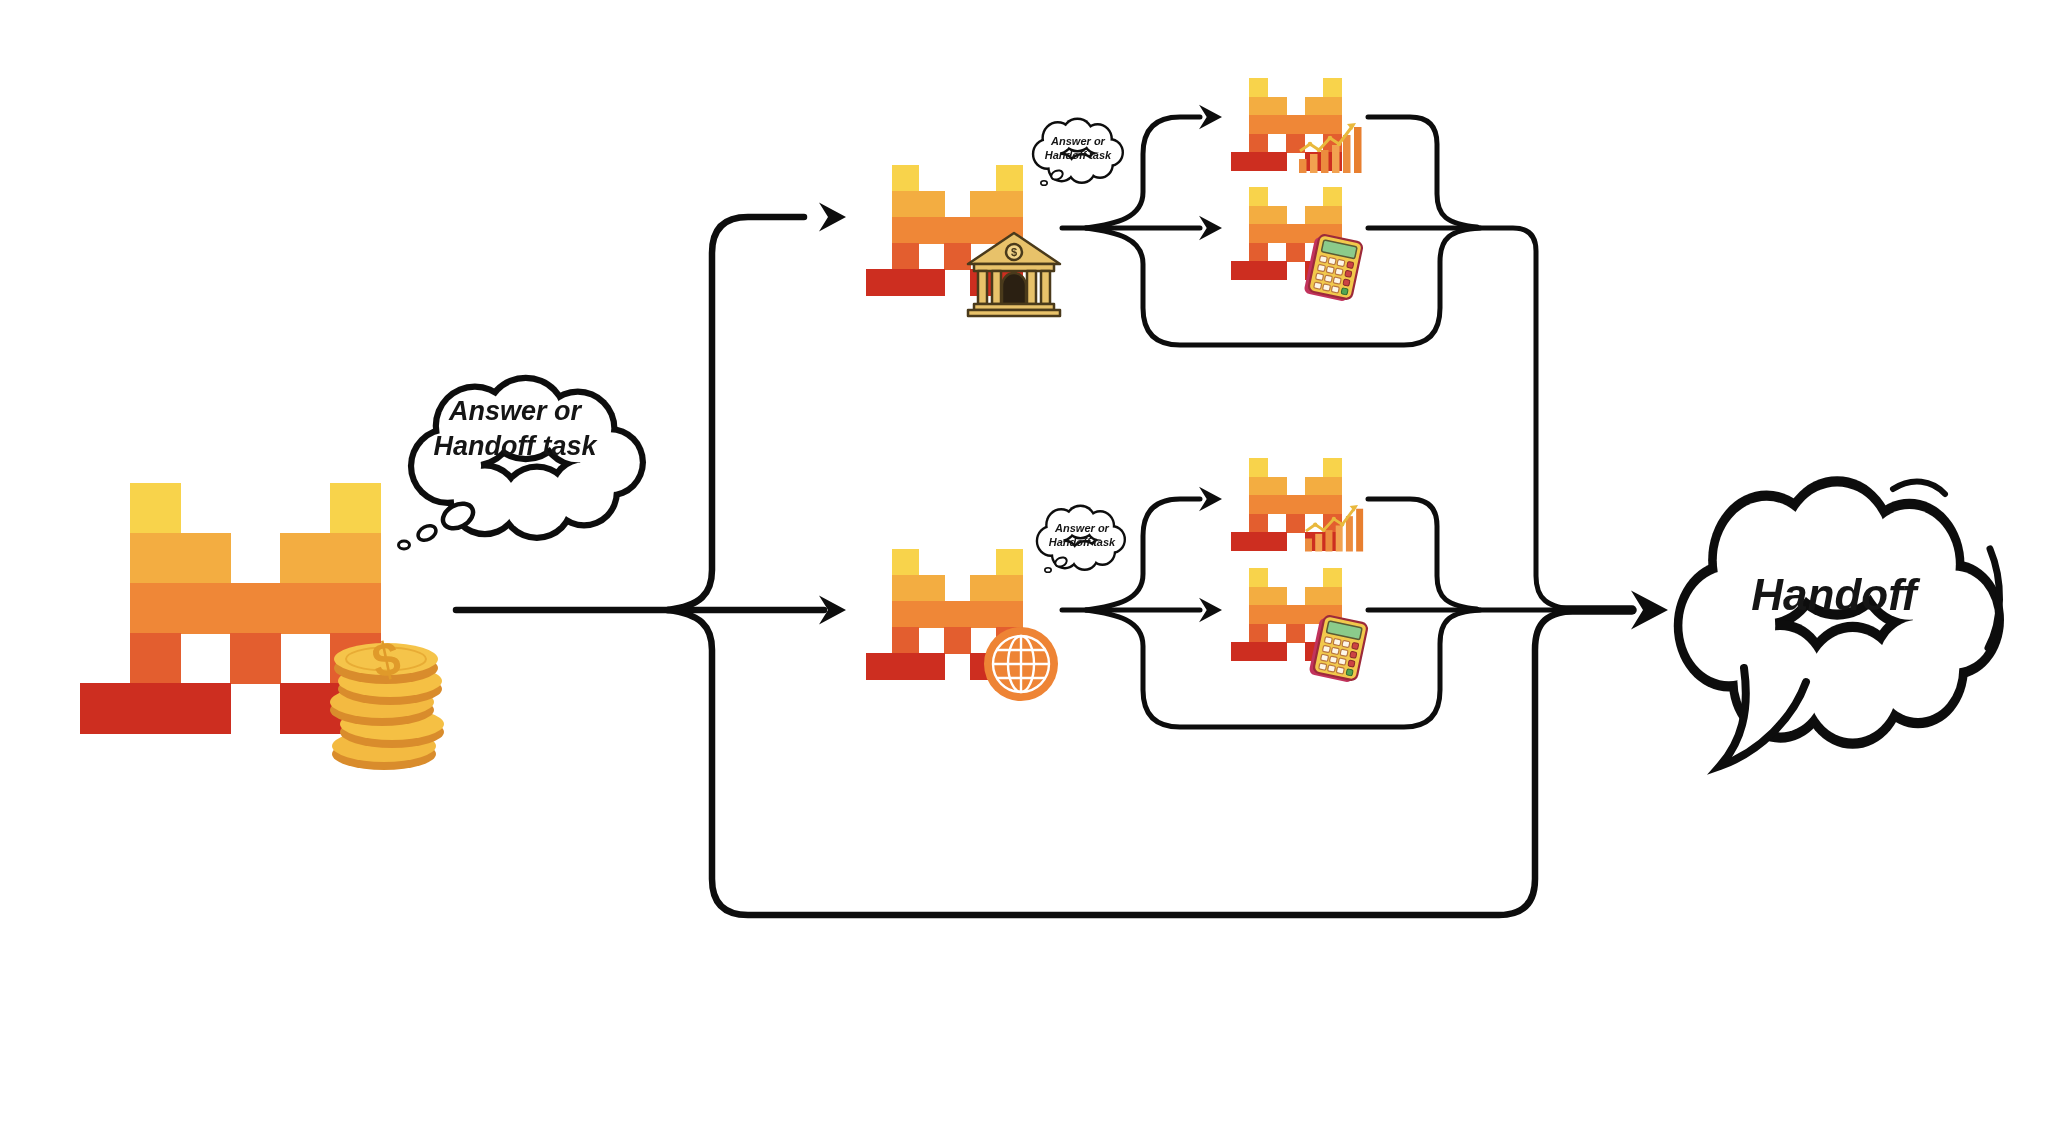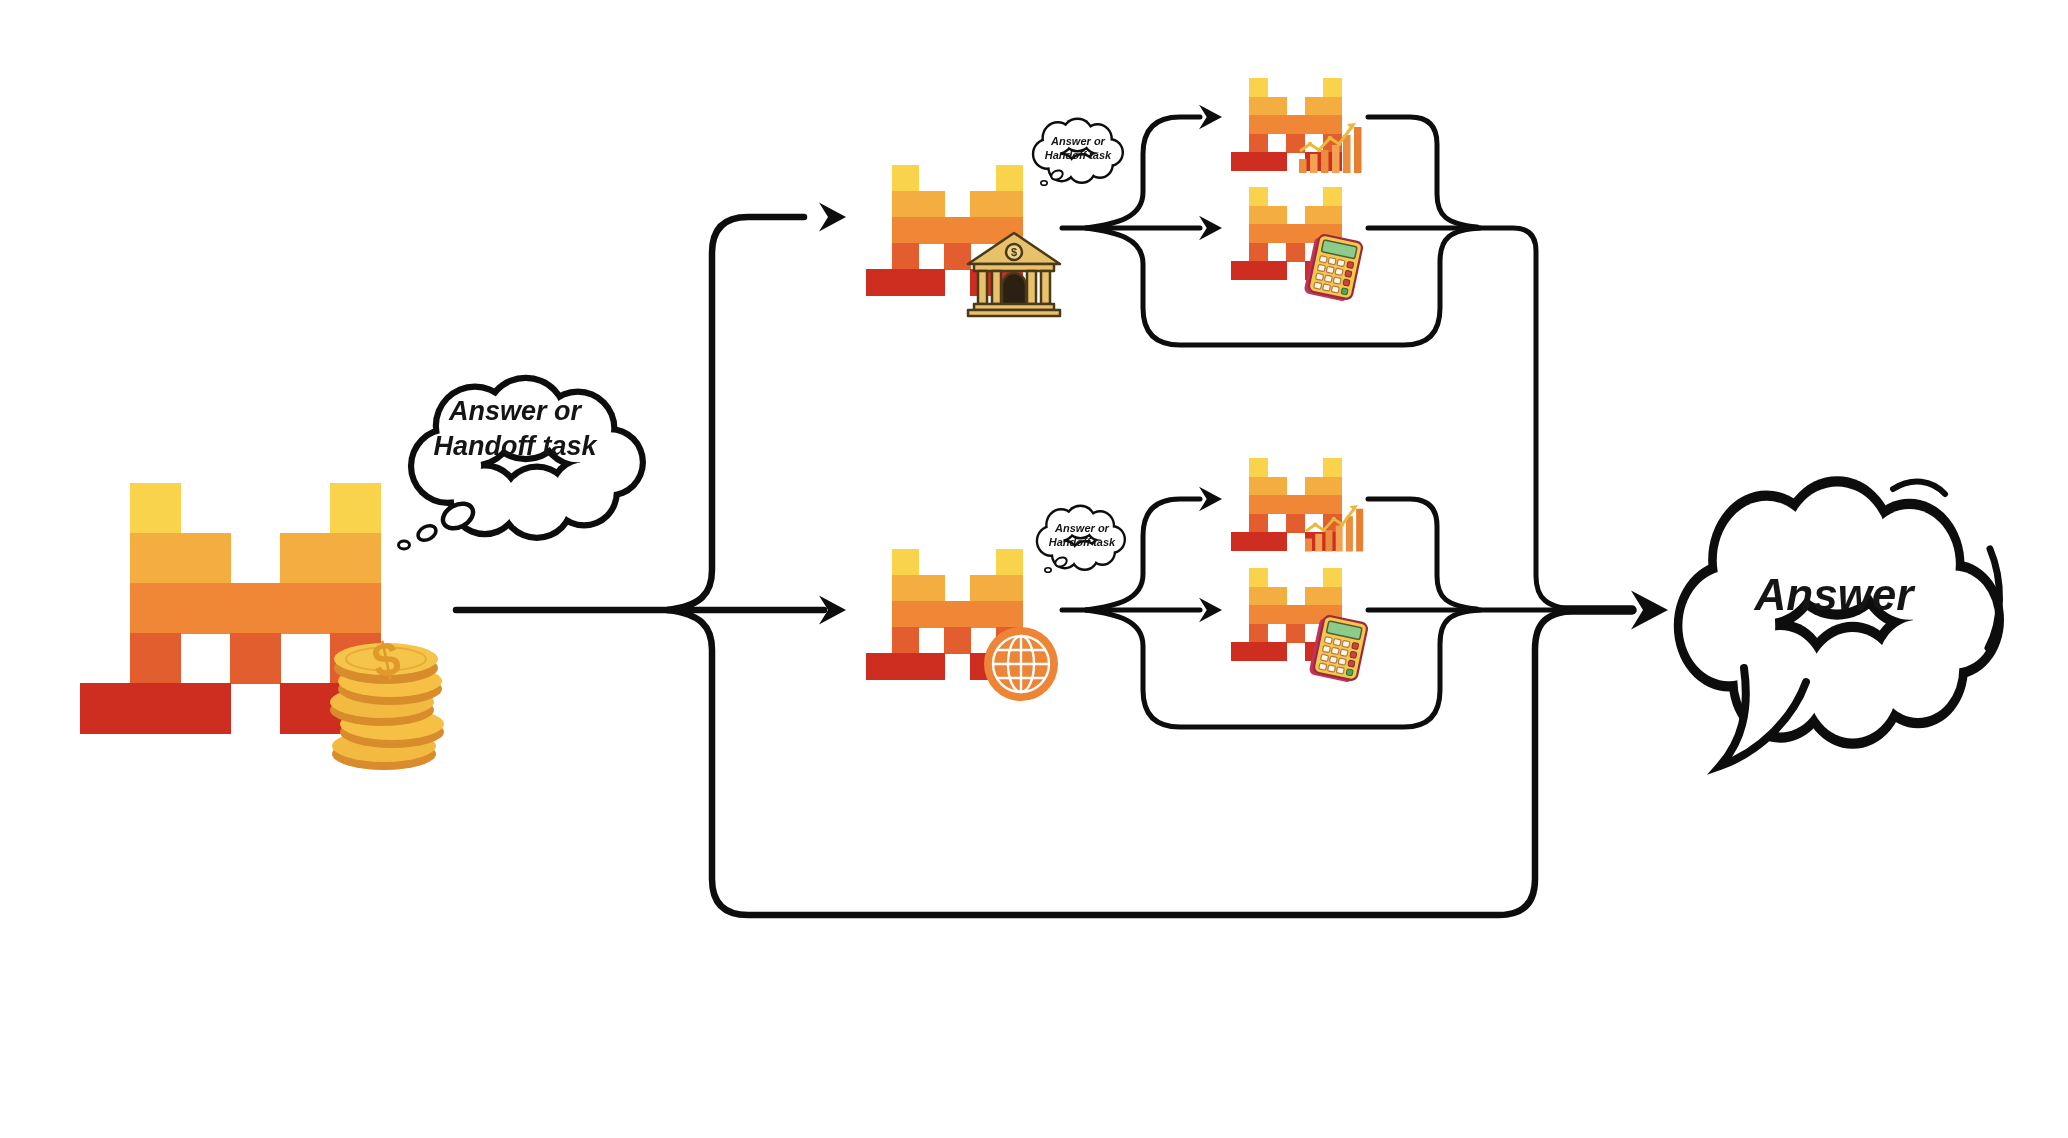--- a/index.html
+++ b/index.html
@@ -304,16 +304,16 @@
   </div>
   <div class="bubble-text" id="bubble-mid-top-text">
     <div>Answer or</div>
     <div>Handoff task</div>
   </div>
   <div class="bubble-text" id="bubble-mid-bottom-text">
     <div>Answer or</div>
     <div>Handoff task</div>
   </div>
   <div class="bubble-text" id="answer-text">
-    <div>Answer</div>
+    <div>Handoff</div>
   </div>
 
 </div>
 
 </body></html>

